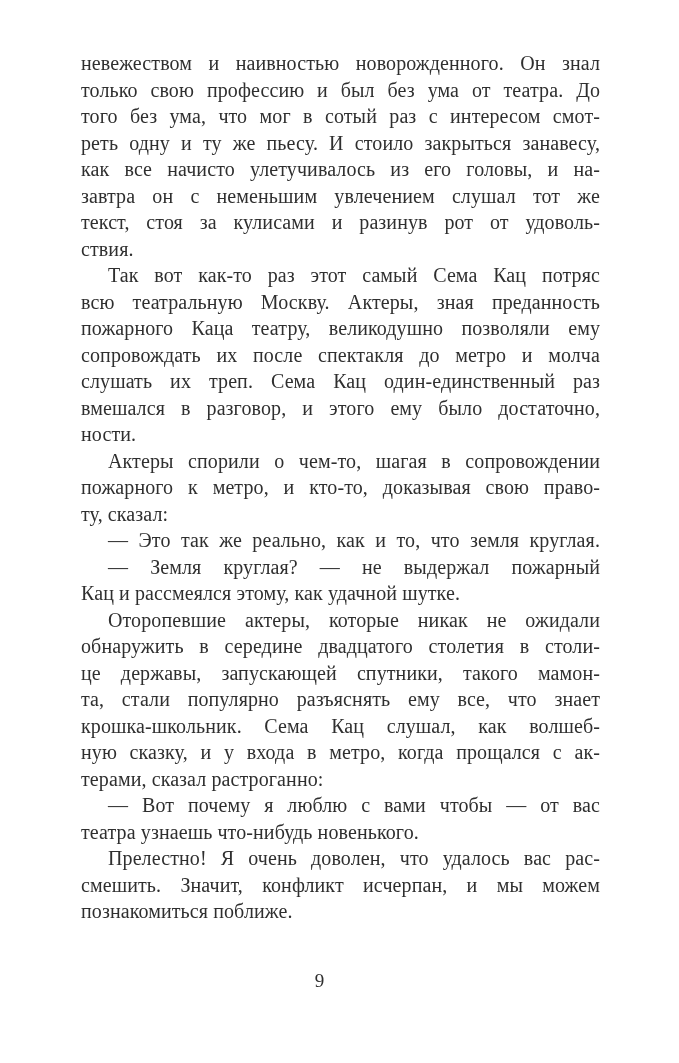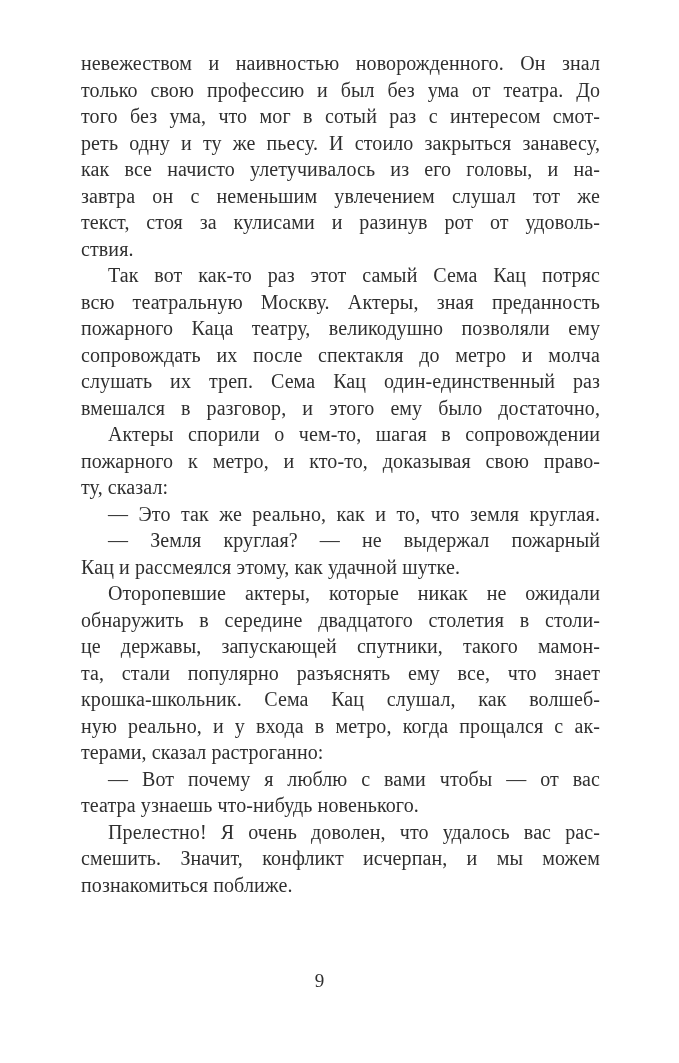--- a/index.html
+++ b/index.html
@@ -57,32 +57,33 @@
       <div class="line">как все начисто улетучивалось из его головы, и на-</div>
       <div class="line">завтра он с неменьшим увлечением слушал тот же</div>
       <div class="line">текст, стоя за кулисами и разинув рот от удоволь-</div>
       <div class="line no-stretch">ствия.</div>
       <div class="line indent">Так вот как-то раз этот самый Сема Кац потряс</div>
       <div class="line">всю театральную Москву. Актеры, зная преданность</div>
       <div class="line">пожарного Каца театру, великодушно позволяли ему</div>
       <div class="line">сопровождать их после спектакля до метро и молча</div>
       <div class="line">слушать их треп. Сема Кац один-единственный раз</div>
       <div class="line">вмешался в разговор, и этого ему было достаточно,</div>
+      <div class="line no-stretch">ности.</div>
       <div class="line indent">Актеры спорили о чем-то, шагая в сопровождении</div>
       <div class="line">пожарного к метро, и кто-то, доказывая свою право-</div>
       <div class="line no-stretch">ту, сказал:</div>
       <div class="line indent">— Это так же реально, как и то, что земля круглая.</div>
       <div class="line indent">— Земля круглая? — не выдержал пожарный</div>
       <div class="line no-stretch">Кац и рассмеялся этому, как удачной шутке.</div>
       <div class="line indent">Оторопевшие актеры, которые никак не ожидали</div>
       <div class="line">обнаружить в середине двадцатого столетия в столи-</div>
       <div class="line">це державы, запускающей спутники, такого мамон-</div>
       <div class="line">та, стали популярно разъяснять ему все, что знает</div>
       <div class="line">крошка-школьник. Сема Кац слушал, как волшеб-</div>
-      <div class="line">ную реально, и у входа в метро, когда прощался с ак-</div>
+      <div class="line">ную сказку, и у входа в метро, когда прощался с ак-</div>
       <div class="line no-stretch">терами, сказал растроганно:</div>
       <div class="line indent">— Вот почему я люблю с вами чтобы — от вас</div>
       <div class="line no-stretch">театра узнаешь что-нибудь новенького.</div>
       <div class="line indent">Прелестно! Я очень доволен, что удалось вас рас-</div>
       <div class="line">смешить. Значит, конфликт исчерпан, и мы можем</div>
       <div class="line no-stretch">познакомиться поближе.</div>
     </div>
   <div class="page-number">9</div>
 </div>
 

